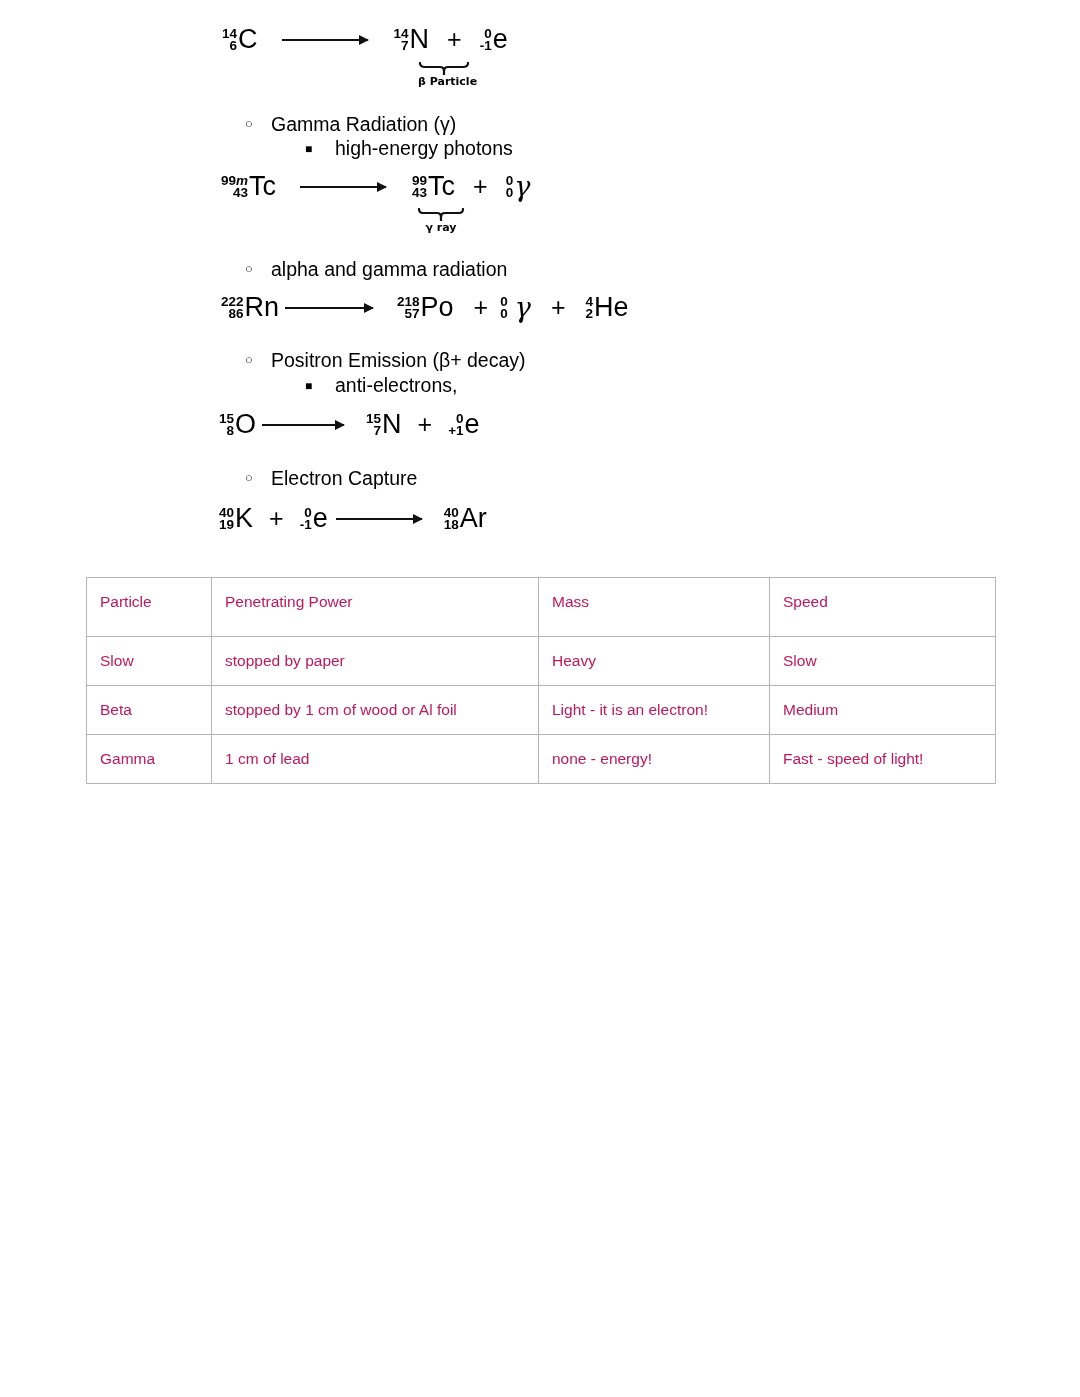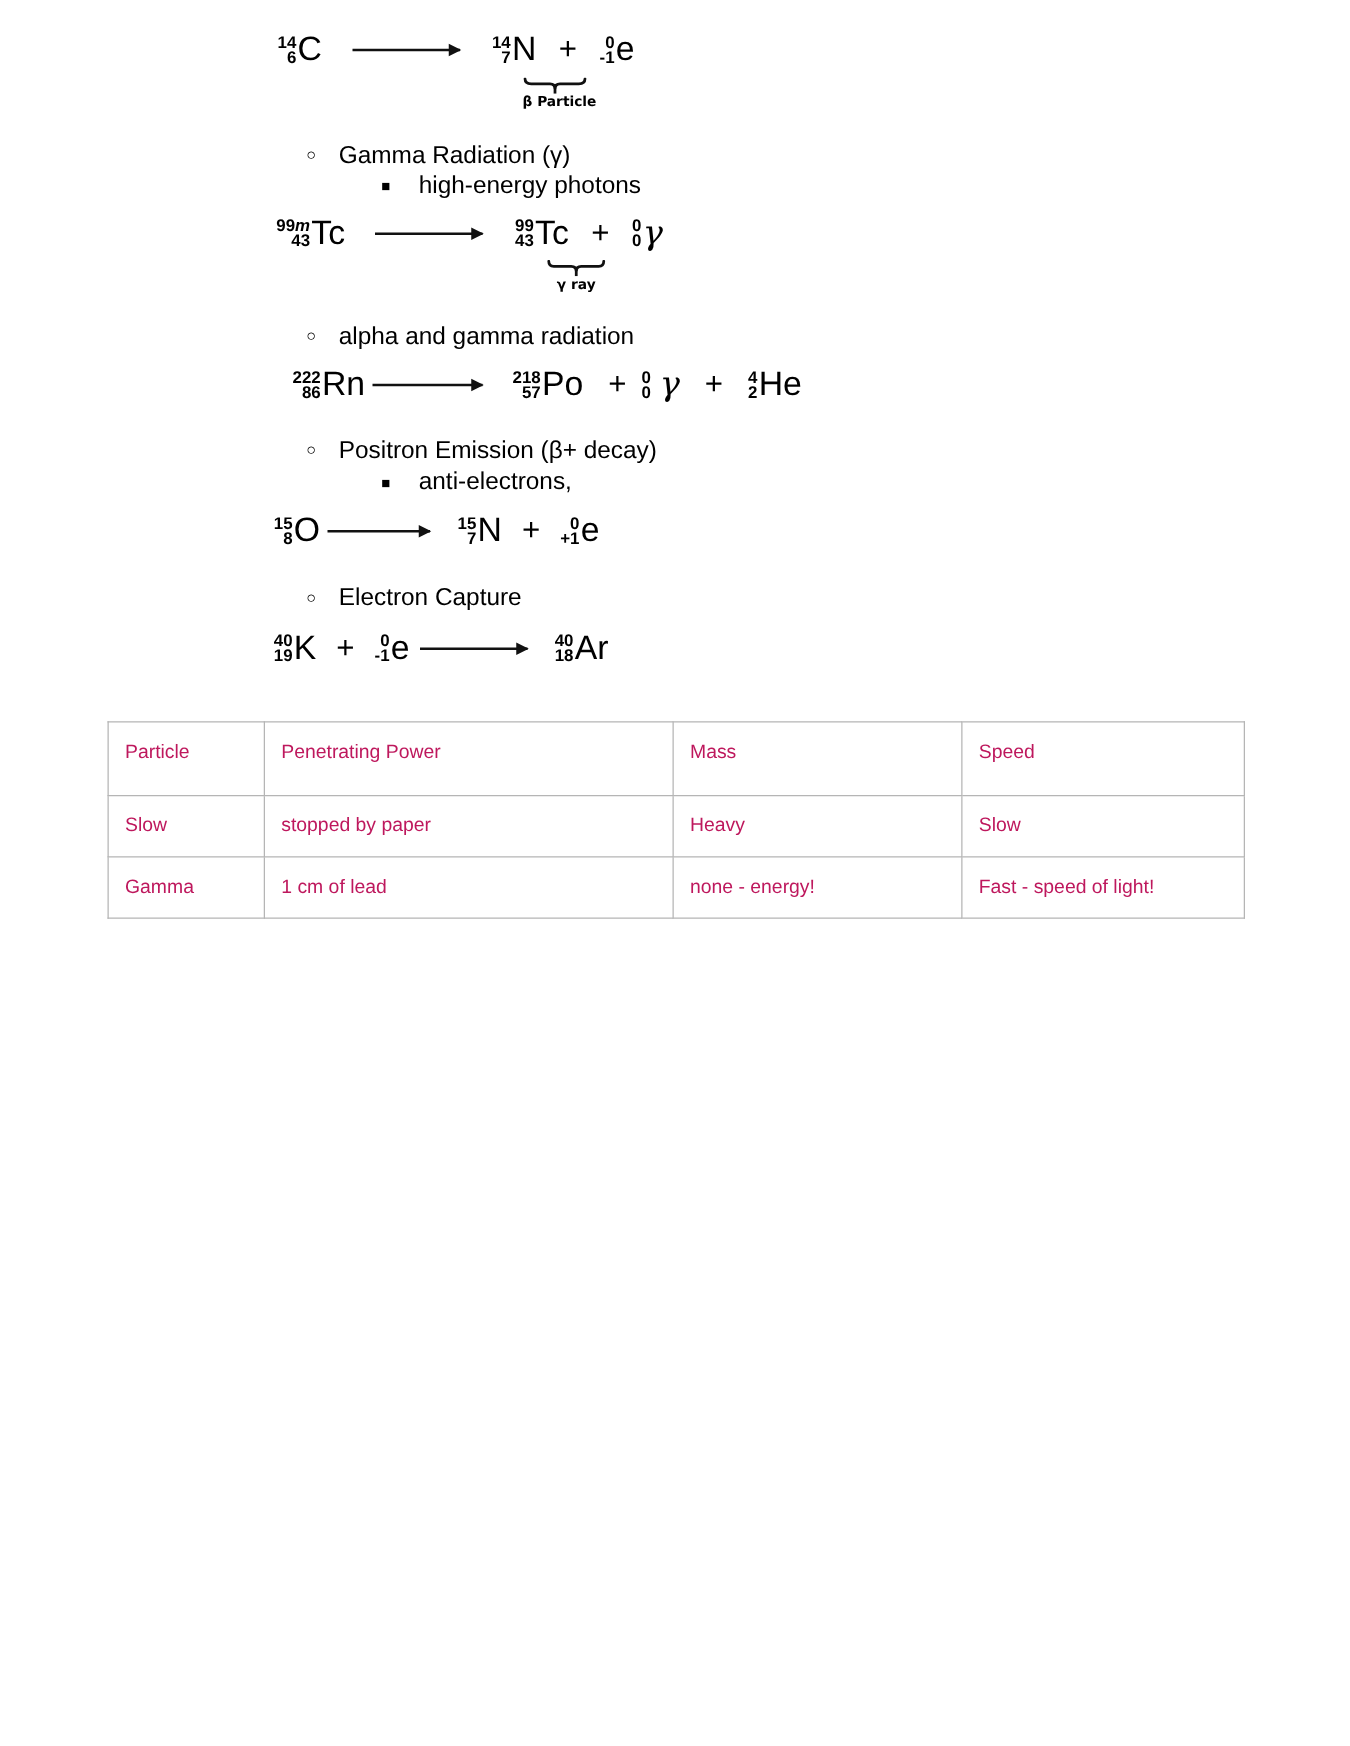--- a/index.html
+++ b/index.html
@@ -216,36 +216,36 @@
     <span class="op" style="margin:0 16px;">+</span>
     <span class="nuc">
       <span class="idx">
         <span class="top">0</span>
         <span class="bot">0</span>
       </span>
       <span class="sym greek">γ</span>
     </span>
   </div>
 
-  <div class="annot" style="left:437px; top:208px; width:48px;text-align:center;">
+  <div class="annot" style="left:417px; top:208px; width:48px;text-align:center;">
     <div class="brace">
       <svg width="48" height="13" viewBox="0 0 48 13">
         <path d="M2 1 Q2 5 6 5 L20 5 Q24 5 24 9 Q24 5 28 5 L42 5 Q46 5 46 1" fill="none" stroke="#111" stroke-width="2.2" stroke-linecap="round"></path>
         <line x1="24" y1="7" x2="24" y2="13" stroke="#111" stroke-width="2.2"></line>
       </svg>
     </div>
     <div class="lbl">γ ray</div>
   </div>
 
   <div class="bullet-l1" style="left:245px; top:257px;">
     <span class="marker">○</span>
     <span>alpha and gamma radiation</span>
   </div>
 
-  <div class="eq" style="left:234px; top:294px;">
+  <div class="eq" style="left:221px; top:294px;">
     <span class="nuc">
       <span class="idx">
         <span class="top">222</span>
         <span class="bot">86</span>
       </span>
       <span class="sym">Rn</span>
     </span>
     <span class="arrow" style="width:88px; margin-left:6px; margin-right:24px;"></span>
     <span class="nuc">
       <span class="idx">
@@ -353,20 +353,26 @@
         <td>Mass</td>
         <td>Speed</td>
       </tr>
       <tr>
         <td>Slow</td>
         <td>stopped by paper</td>
         <td>Heavy</td>
         <td>Slow</td>
       </tr>
       <tr>
+        <td>Beta</td>
+        <td>stopped by 1 cm of wood or Al foil</td>
+        <td>Light - it is an electron!</td>
+        <td>Medium</td>
+      </tr>
+      <tr>
         <td>Gamma</td>
         <td>1 cm of lead</td>
         <td>none - energy!</td>
         <td>Fast - speed of light!</td>
       </tr>
     </tbody>
   </table>
 
 </div>
 

